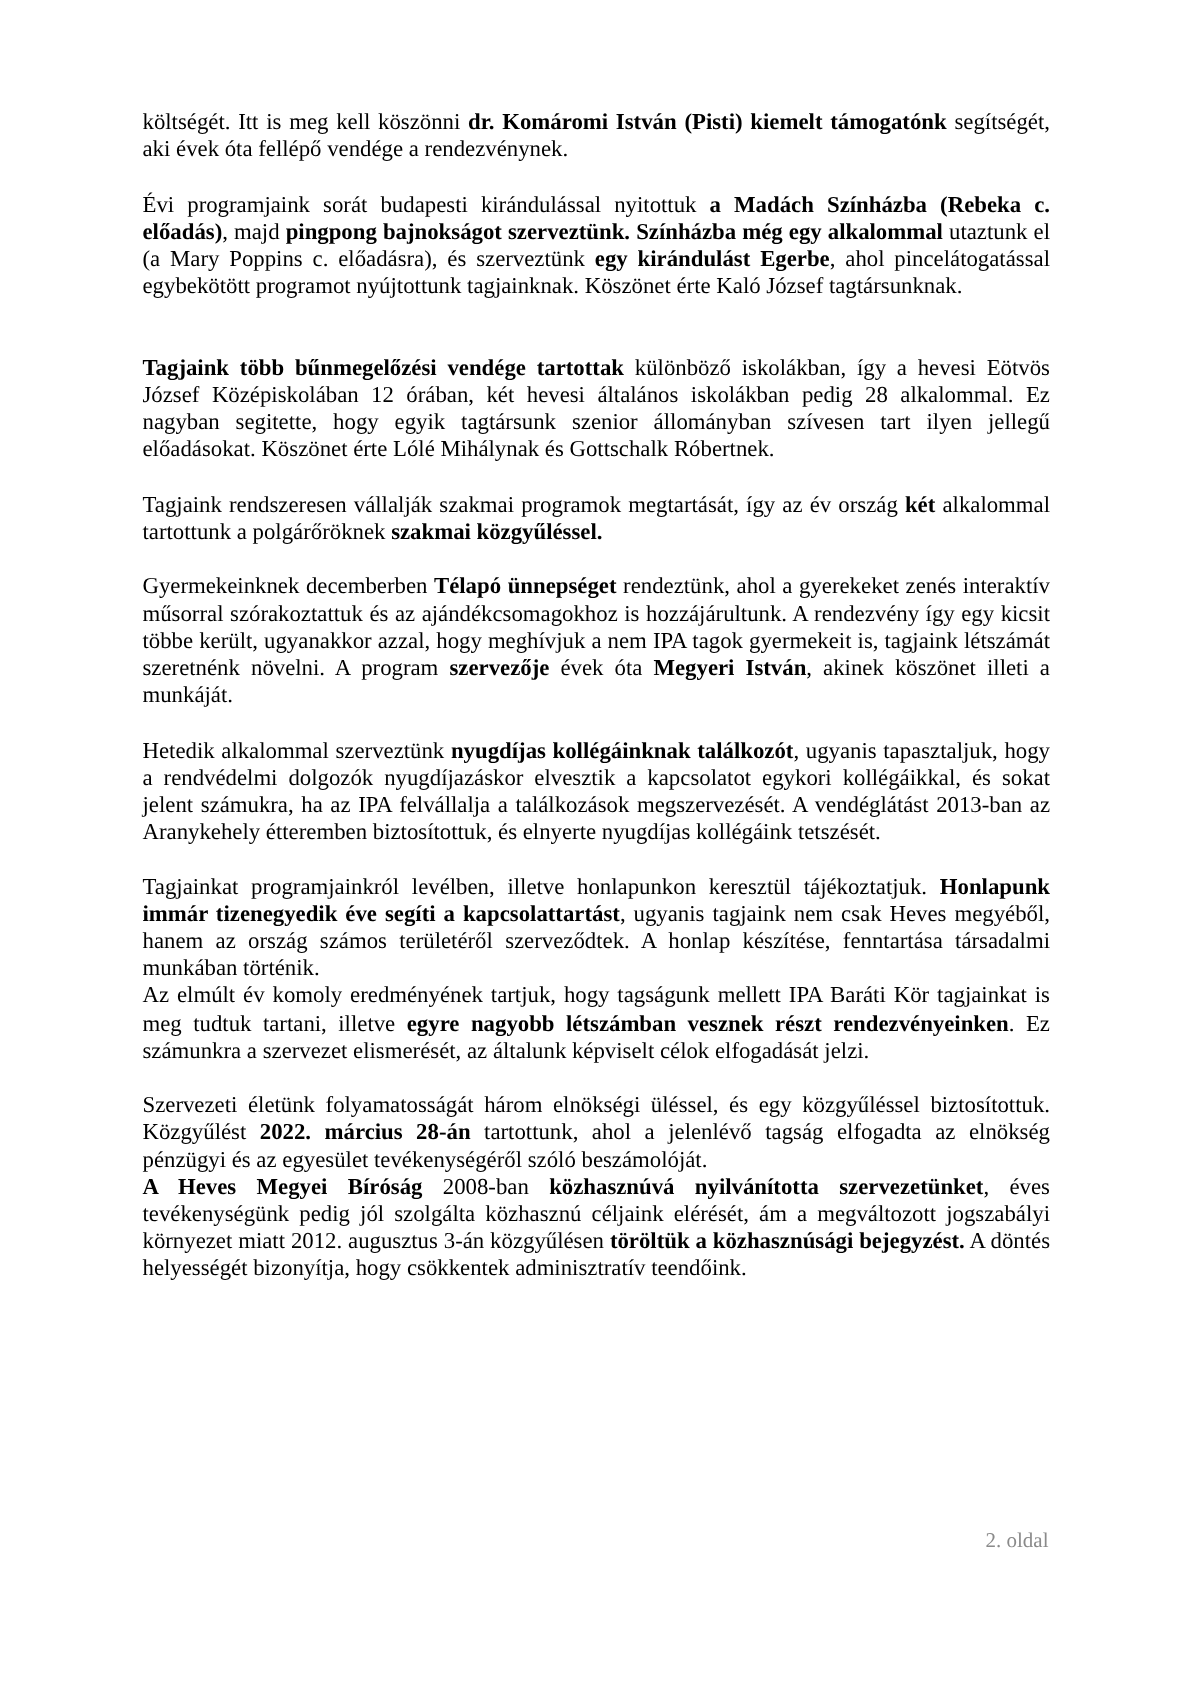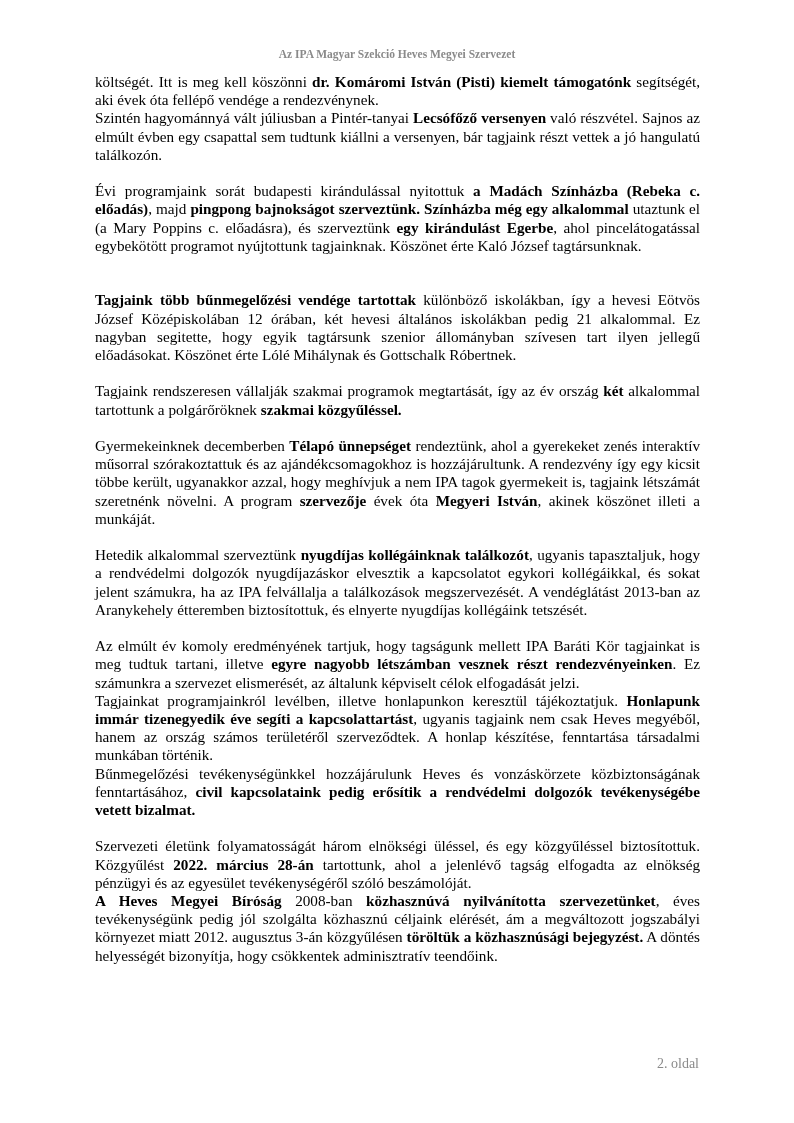--- a/index.html
+++ b/index.html
@@ -13,45 +13,42 @@
   }
   .body-text {
     position: absolute; left: 95px; top: 73px; width: 605px;
     font-family: "Liberation Serif", serif; font-size: 15.2px; line-height: 18.2px; color: #000;
     text-align: justify;
   }
   .body-text p { margin: 0; }
   .body-text .gap { height: 18.2px; }
   .body-text b { font-weight: bold; }
   .footer {
-    position: absolute; top: 1056px; right: 95px;
+    position: absolute; top: 1020px; right: 95px;
     font-family: "Liberation Serif", serif; font-size: 14px; color: #8a8a8a;
   }
 </style>
 </head>
 <body>
 
 <div class="page">
-  <div class="header">Az IPA Magyar Szekció Heves Megyei Szervezet</div>
   <div class="body-text" id="body-text">
       <p><span>költségét. Itt is meg kell köszönni </span><b>dr. Komáromi István (Pisti) kiemelt támogatónk</b><span> segítségét, aki évek óta fellépő vendége a rendezvénynek.</span></p>
-      <p><span>Szintén hagyománnyá vált júliusban a Pintér-tanyai </span><b>Lecsófőző versenyen</b><span> való részvétel. Sajnos az elmúlt évben egy csapattal sem tudtunk kiállni a versenyen, bár tagjaink részt vettek a jó hangulatú találkozón.</span></p>
       <div class="gap"></div>
       <p><span>Évi programjaink sorát budapesti kirándulással nyitottuk </span><b>a Madách Színházba (Rebeka c. előadás)</b><span>, majd </span><b>pingpong bajnokságot szerveztünk. Színházba még egy alkalommal</b><span> utaztunk el (a Mary Poppins c. előadásra), és szerveztünk </span><b>egy kirándulást Egerbe</b><span>, ahol pincelátogatással egybekötött programot nyújtottunk tagjainknak. Köszönet érte Kaló József tagtársunknak.</span></p>
       <div class="gap"></div>
       <div class="gap"></div>
-      <p><b>Tagjaink több bűnmegelőzési vendége tartottak</b><span> különböző iskolákban, így a hevesi Eötvös József Középiskolában 12 órában, két hevesi általános iskolákban pedig 21 alkalommal. Ez nagyban segitette, hogy egyik tagtársunk szenior állományban szívesen tart ilyen jellegű előadásokat. Köszönet érte Lólé Mihálynak és Gottschalk Róbertnek.</span></p>
+      <p><b>Tagjaink több bűnmegelőzési vendége tartottak</b><span> különböző iskolákban, így a hevesi Eötvös József Középiskolában 12 órában, két hevesi általános iskolákban pedig 28 alkalommal. Ez nagyban segitette, hogy egyik tagtársunk szenior állományban szívesen tart ilyen jellegű előadásokat. Köszönet érte Lólé Mihálynak és Gottschalk Róbertnek.</span></p>
       <div class="gap"></div>
       <p><span>Tagjaink rendszeresen vállalják szakmai programok megtartását, így az év ország </span><b>két</b><span> alkalommal tartottunk a polgárőröknek </span><b>szakmai közgyűléssel.</b></p>
       <div class="gap"></div>
       <p><span>Gyermekeinknek decemberben </span><b>Télapó ünnepséget</b><span> rendeztünk, ahol a gyerekeket zenés interaktív műsorral szórakoztattuk és az ajándékcsomagokhoz is hozzájárultunk. A rendezvény így egy kicsit többe került, ugyanakkor azzal, hogy meghívjuk a nem IPA tagok gyermekeit is, tagjaink létszámát szeretnénk növelni. A program </span><b>szervezője</b><span> évek óta </span><b>Megyeri István</b><span>, akinek köszönet illeti a munkáját.</span></p>
       <div class="gap"></div>
       <p><span>Hetedik alkalommal szerveztünk </span><b>nyugdíjas kollégáinknak találkozót</b><span>, ugyanis tapasztaljuk, hogy a rendvédelmi dolgozók nyugdíjazáskor elvesztik a kapcsolatot egykori kollégáikkal, és sokat jelent számukra, ha az IPA felvállalja a találkozások megszervezését. A vendéglátást 2013-ban az Aranykehely étteremben biztosítottuk, és elnyerte nyugdíjas kollégáink tetszését.</span></p>
       <div class="gap"></div>
+      <p><span>Tagjainkat programjainkról levélben, illetve honlapunkon keresztül tájékoztatjuk. </span><b>Honlapunk immár tizenegyedik éve segíti a kapcsolattartást</b><span>, ugyanis tagjaink nem csak Heves megyéből, hanem az ország számos területéről szerveződtek. A honlap készítése, fenntartása társadalmi munkában történik.</span></p>
       <p><span>Az elmúlt év komoly eredményének tartjuk, hogy tagságunk mellett IPA Baráti Kör tagjainkat is meg tudtuk tartani, illetve </span><b>egyre nagyobb létszámban vesznek részt rendezvényeinken</b><span>. Ez számunkra a szervezet elismerését, az általunk képviselt célok elfogadását jelzi.</span></p>
-      <p><span>Tagjainkat programjainkról levélben, illetve honlapunkon keresztül tájékoztatjuk. </span><b>Honlapunk immár tizenegyedik éve segíti a kapcsolattartást</b><span>, ugyanis tagjaink nem csak Heves megyéből, hanem az ország számos területéről szerveződtek. A honlap készítése, fenntartása társadalmi munkában történik.</span></p>
-      <p><span>Bűnmegelőzési tevékenységünkkel hozzájárulunk Heves és vonzáskörzete közbiztonságának fenntartásához, </span><b>civil kapcsolataink pedig erősítik a rendvédelmi dolgozók tevékenységébe vetett bizalmat.</b></p>
       <div class="gap"></div>
       <p><span>Szervezeti életünk folyamatosságát három elnökségi üléssel, és egy közgyűléssel biztosítottuk. Közgyűlést </span><b>2022. március 28-án</b><span> tartottunk, ahol a jelenlévő tagság elfogadta az elnökség pénzügyi és az egyesület tevékenységéről szóló beszámolóját.</span></p>
       <p><b>A Heves Megyei Bíróság</b><span> 2008-ban </span><b>közhasznúvá nyilvánította szervezetünket</b><span>, éves tevékenységünk pedig jól szolgálta közhasznú céljaink elérését, ám a megváltozott jogszabályi környezet miatt 2012. augusztus 3-án közgyűlésen </span><b>töröltük a közhasznúsági bejegyzést.</b><span> A döntés helyességét bizonyítja, hogy csökkentek adminisztratív teendőink.</span></p>
     </div>
   <div class="footer">2. oldal</div>
 </div>
 
 </body></html>

